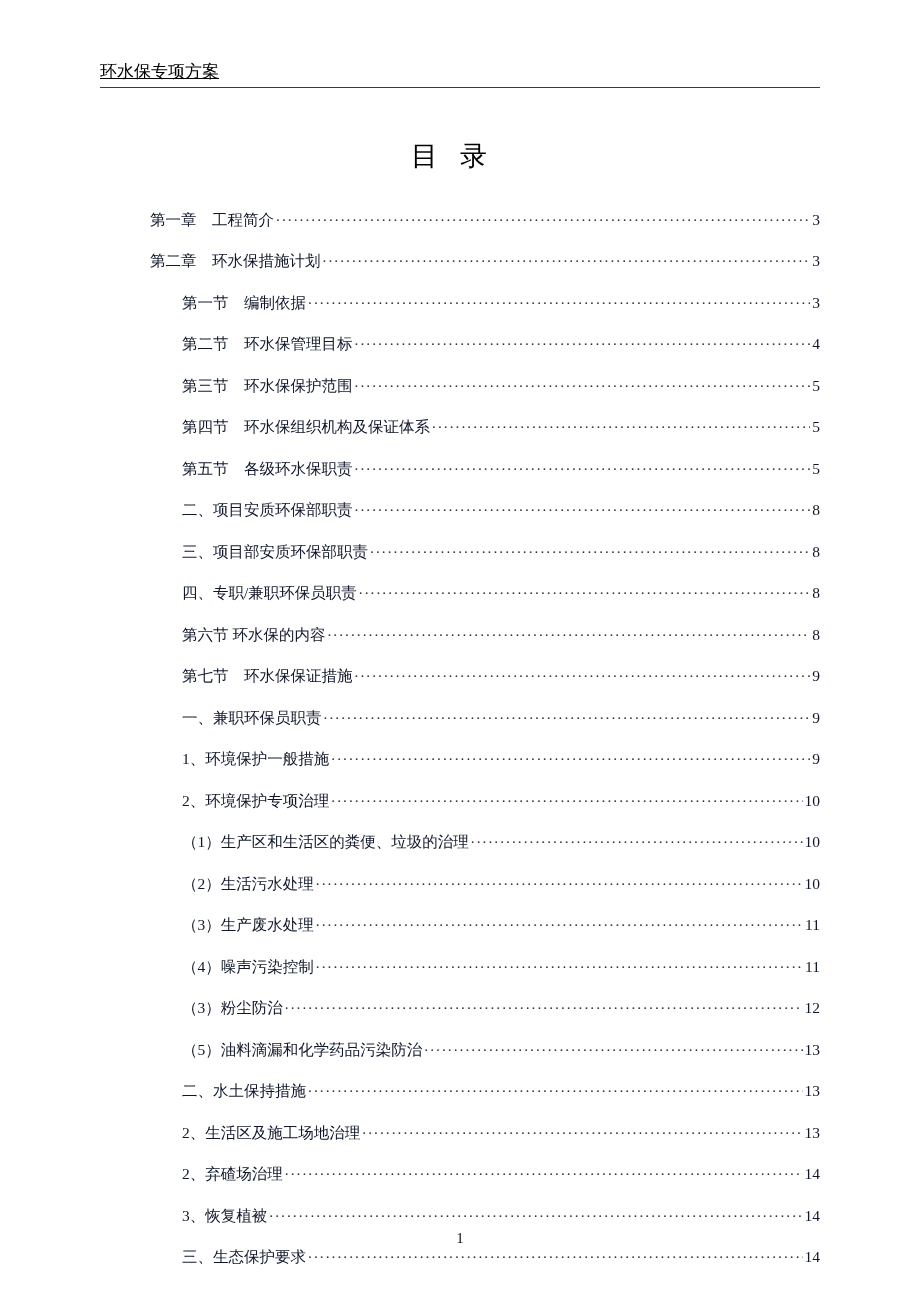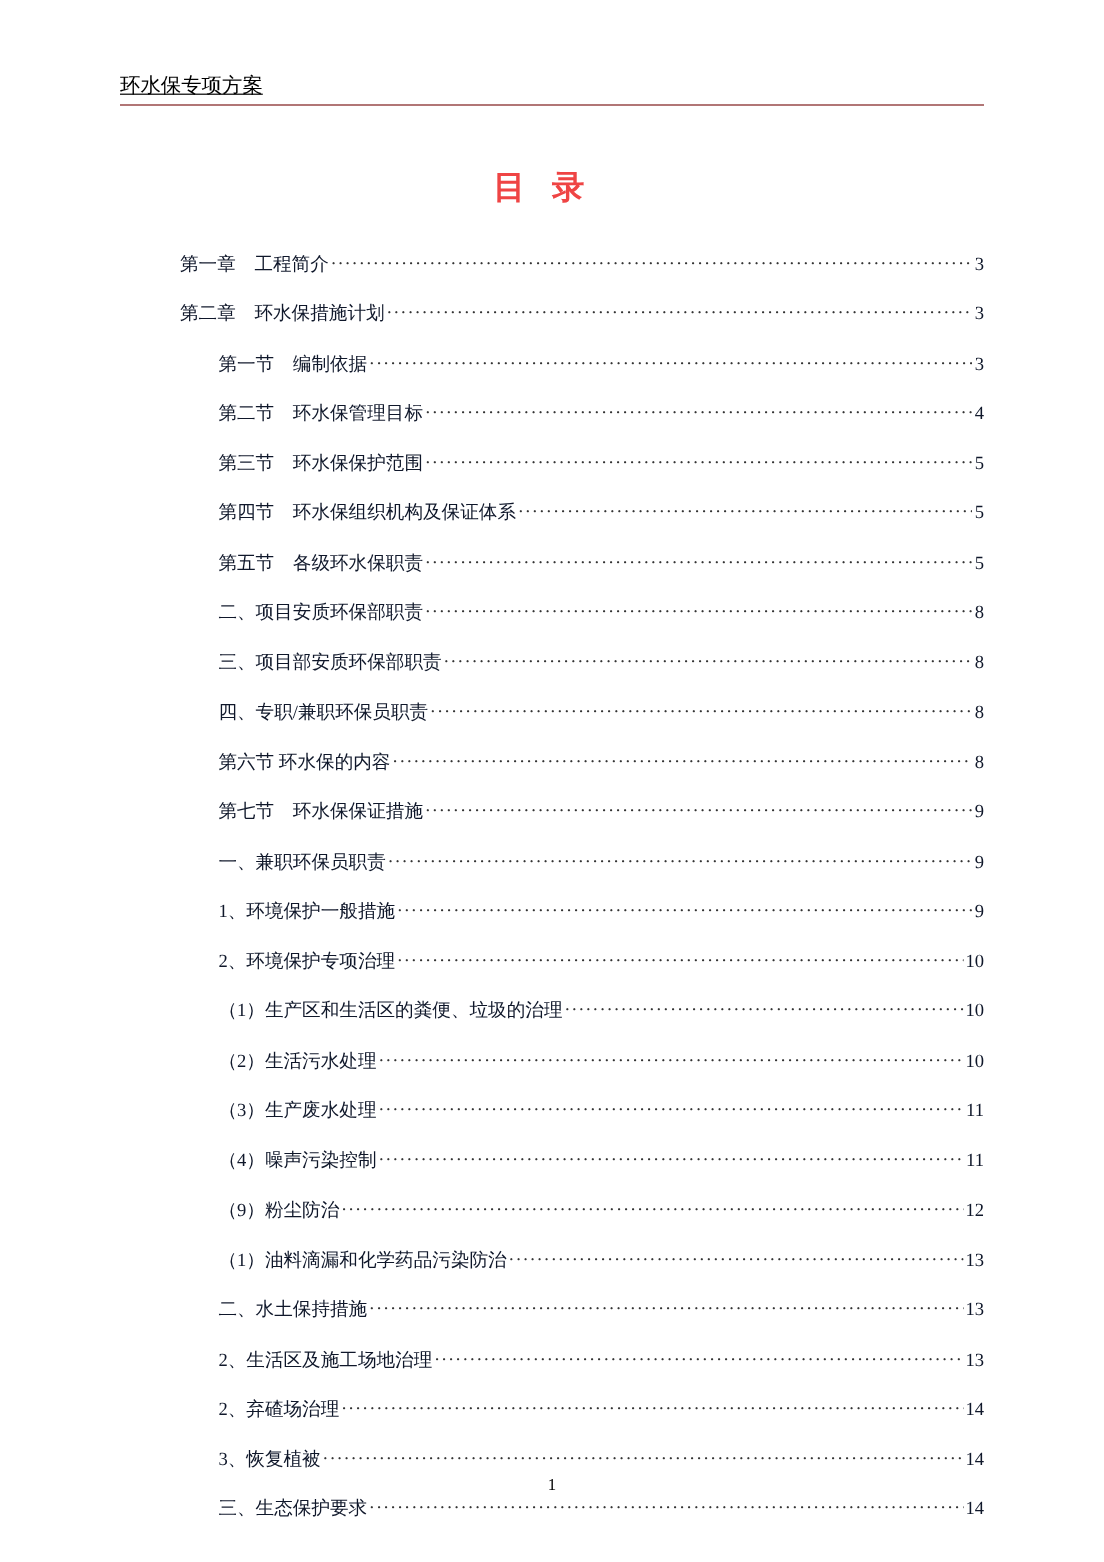--- a/index.html
+++ b/index.html
@@ -17,22 +17,22 @@
     border-bottom: 1px solid #7f1d1d;
     padding-bottom: 4px;
     margin-bottom: 50px;
     text-align: left;
     font-size: 17px;
     text-decoration: underline;
   }
   .title {
     text-align: center;
     font-size: 27px;
-    font-weight: bold;
-    color: #ef4444;
+    font-weight: normal;
+    color: #000000;
     letter-spacing: 22px;
     margin-bottom: 35px;
     font-family: "SimHei", "黑体", sans-serif;
   }
   .toc-line {
     display: flex;
     align-items: baseline;
     font-size: 15.5px;
     color: #0f172a;
     margin-bottom: 20px;
@@ -172,26 +172,26 @@
         <span class="toc-label">（3）生产废水处理</span>
         <span class="toc-leader"></span>
         <span class="toc-pg">11</span>
       </div>
       <div class="toc-line indent-1">
         <span class="toc-label">（4）噪声污染控制</span>
         <span class="toc-leader"></span>
         <span class="toc-pg">11</span>
       </div>
       <div class="toc-line indent-1">
-        <span class="toc-label">（9）粉尘防治</span>
+        <span class="toc-label">（3）粉尘防治</span>
         <span class="toc-leader"></span>
         <span class="toc-pg">12</span>
       </div>
       <div class="toc-line indent-1">
-        <span class="toc-label">（1）油料滴漏和化学药品污染防治</span>
+        <span class="toc-label">（5）油料滴漏和化学药品污染防治</span>
         <span class="toc-leader"></span>
         <span class="toc-pg">13</span>
       </div>
       <div class="toc-line indent-1">
         <span class="toc-label">二、水土保持措施</span>
         <span class="toc-leader"></span>
         <span class="toc-pg">13</span>
       </div>
       <div class="toc-line indent-1">
         <span class="toc-label">2、生活区及施工场地治理</span>

